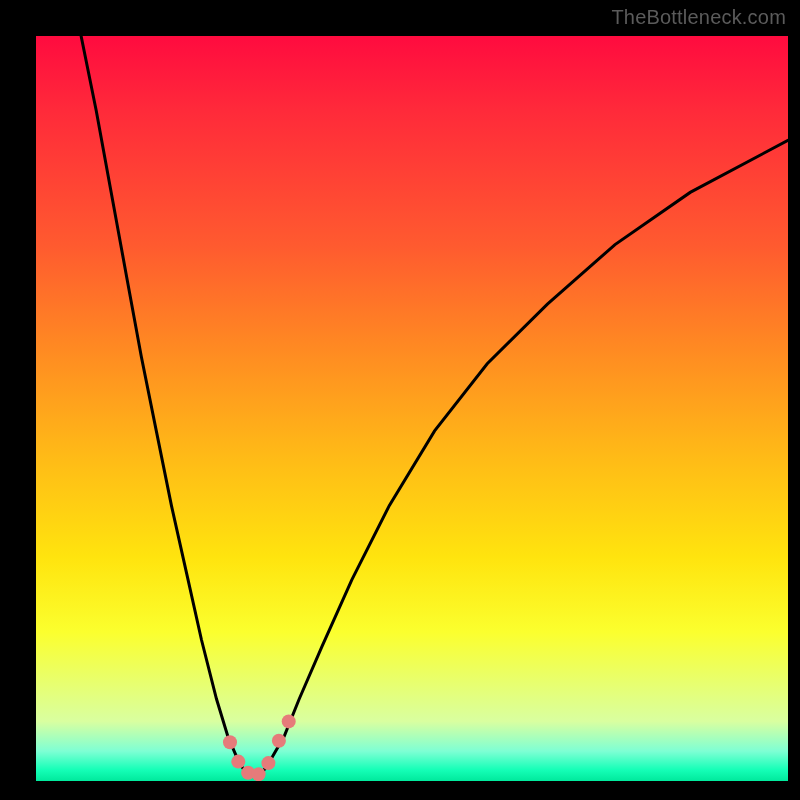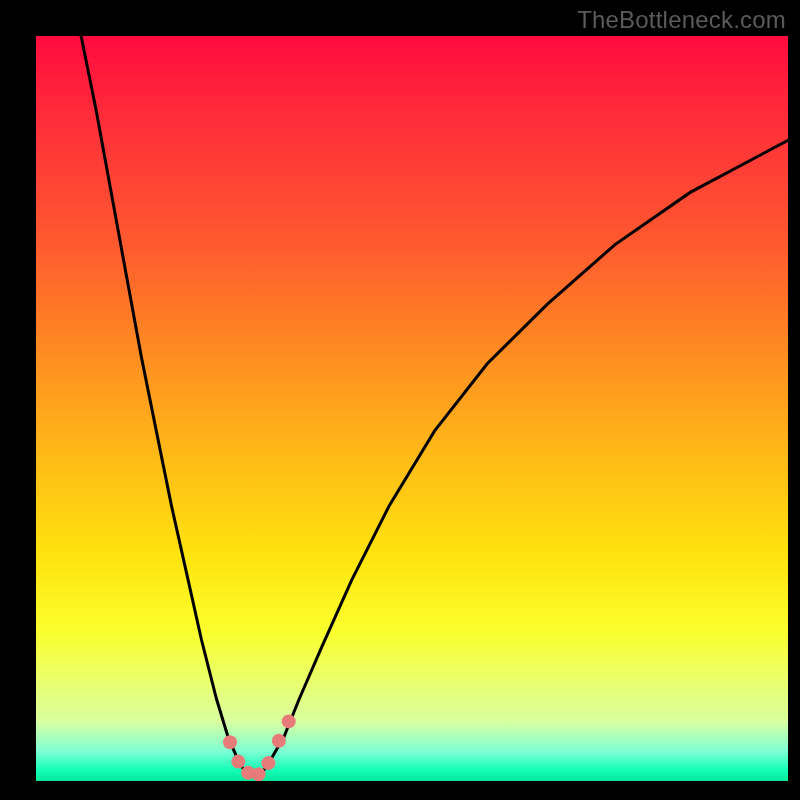--- a/index.html
+++ b/index.html
@@ -40,21 +40,21 @@
       #15ffb7 98.5%,
       #00e99c 100%
     );
     overflow: hidden;
   }
   .watermark {
     position: absolute;
     top: 6px;
     right: 14px;
     color: #5b5b5b;
-    font-size: 24px;
+    font-size: 20px;
     font-weight: 500;
     letter-spacing: 0.2px;
     user-select: none;
   }
   svg.curve {
     position: absolute;
     left: 0;
     top: 0;
     width: 752px;
     height: 745px;

